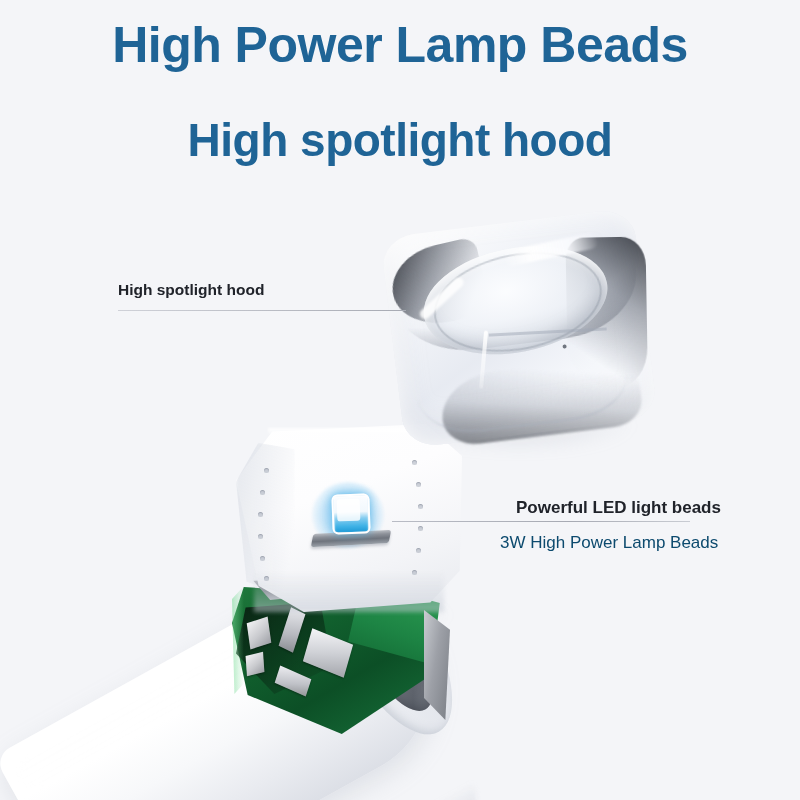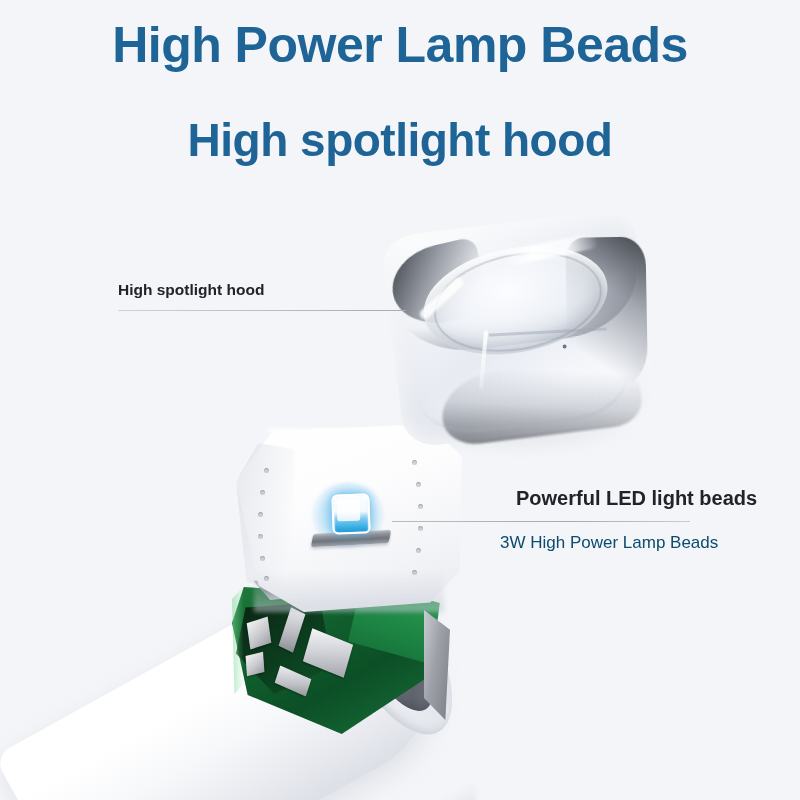--- a/index.html
+++ b/index.html
@@ -69,22 +69,22 @@
   }
   #leader-left {
     left: 118px;
     top: 310px;
     width: 288px;
     background: linear-gradient(to right, #cfd1d8, #a7aab3);
   }
 
   #callout-right-label {
     left: 516px;
-    top: 487px;
-    font-size: 20px;
+    top: 498px;
+    font-size: 17px;
   }
   #leader-right {
     left: 392px;
     top: 521px;
     width: 298px;
     background: linear-gradient(to right, #b9bcc5, #a7aab3 60%, #c9ccd3);
   }
   #callout-right-sub {
     left: 500px;
     top: 533px;

